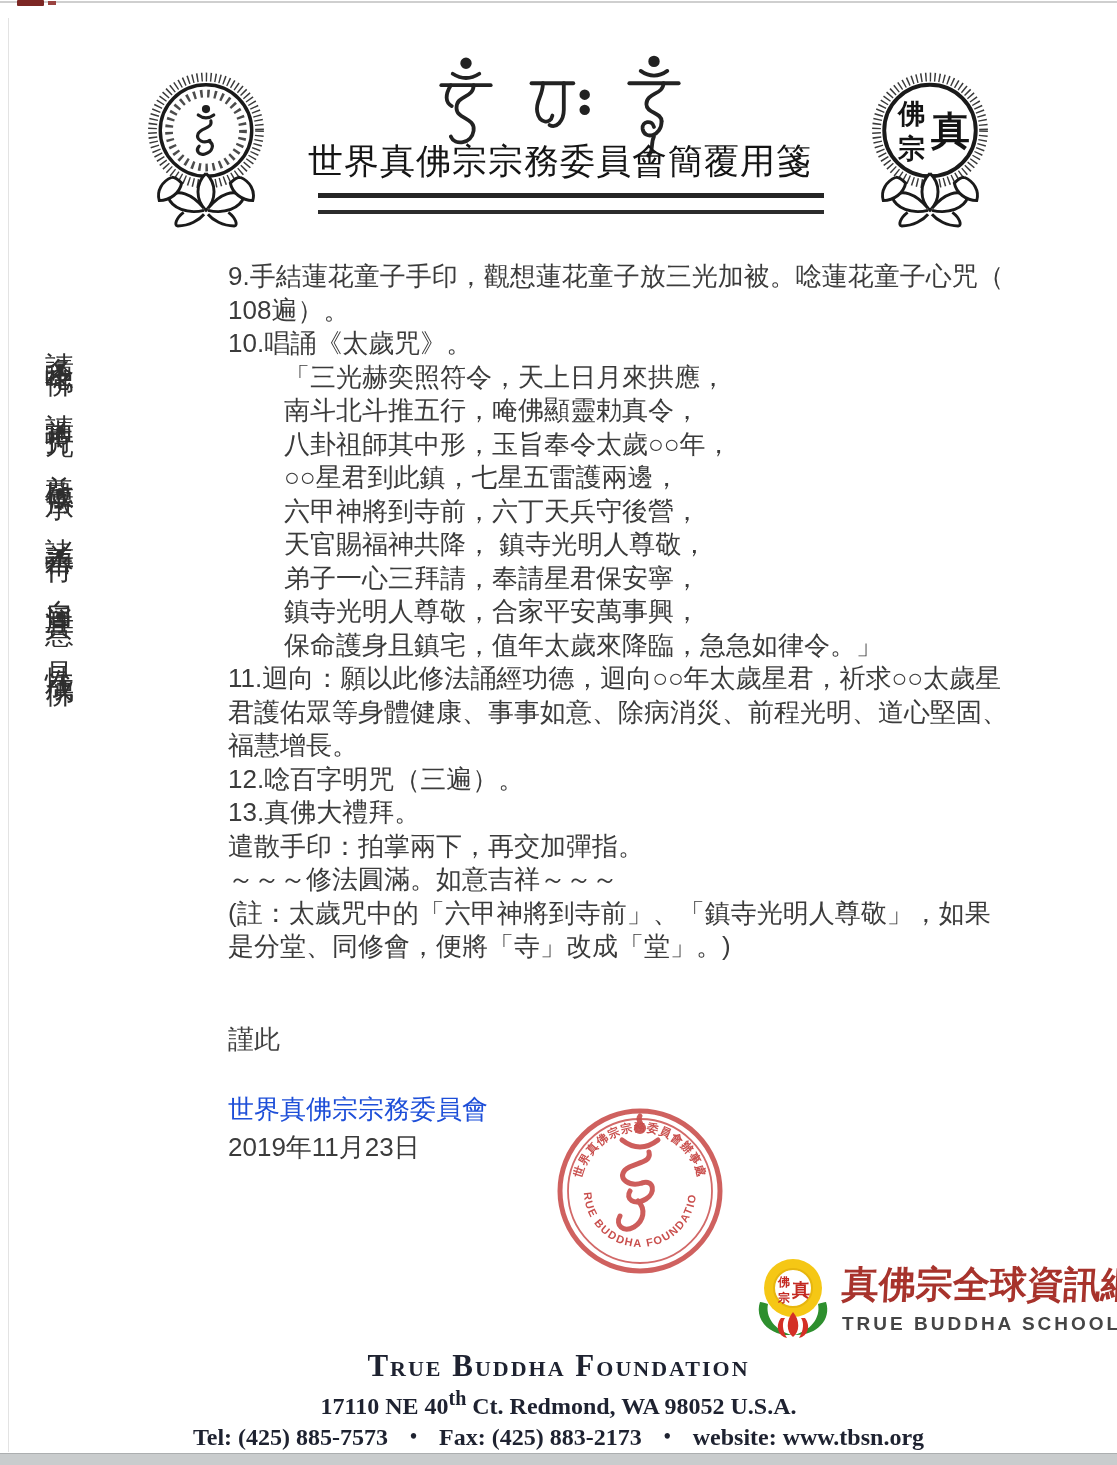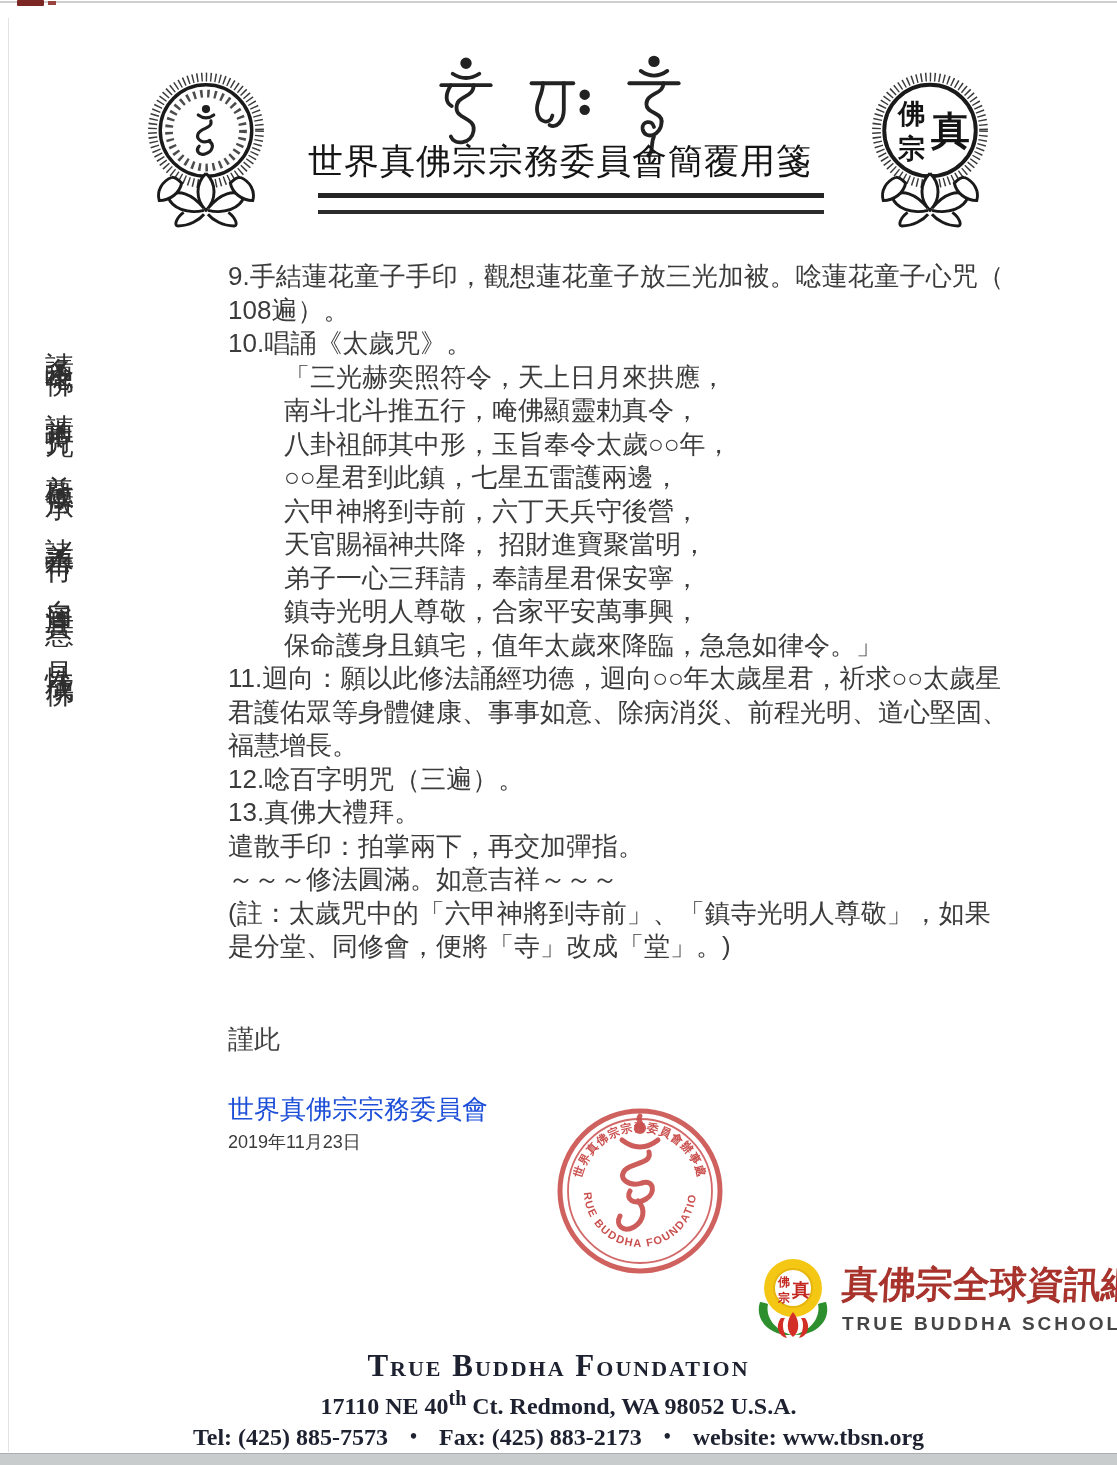--- a/index.html
+++ b/index.html
@@ -28,21 +28,21 @@
       writing-mode:vertical-rl;text-orientation:upright;
       font-size:29px;letter-spacing:6px;color:#2e2e2e;font-weight:500;}
 
   
   .body-text{position:absolute;left:228px;top:236px;width:778px;font-size:26px;
       line-height:33.5px;color:#3b3b3b;margin-top:24px;}
   .tline{white-space:nowrap;height:33.5px;}
   .tline.indent{padding-left:56px;}
   .closing{position:absolute;left:228px;top:1022px;font-size:26px;color:#404040;}
   .signature{position:absolute;left:228px;top:1092px;font-size:26px;color:#1d4ed8;}
-  .sign-date{position:absolute;left:228px;top:1130px;font-size:18px;color:#3b3b3b;}
+  .sign-date{position:absolute;left:228px;top:1130px;font-size:26px;color:#3b3b3b;}
 
   
   .seal{position:absolute;left:553px;top:1104px;width:174px;height:174px;opacity:.92;}
 
   
   .tbsn{position:absolute;left:748px;top:1252px;width:360px;height:100px;display:flex;align-items:flex-start;}
   .tbsn-emblem{width:90px;height:94px;flex:none;}
   .tbsn-texts{margin-left:4px;padding-top:8px;}
   .tbsn-cn{font-size:37px;font-weight:bold;color:#a7332c;letter-spacing:0px;white-space:nowrap;transform:skewX(-3deg);}
   .tbsn-en{font-size:19px;font-weight:bold;color:#454545;letter-spacing:3px;margin-top:3px;white-space:nowrap;}
@@ -149,21 +149,21 @@
 
   <div class="body-text">
       <div class="tline">9.手結蓮花童子手印，觀想蓮花童子放三光加被。唸蓮花童子心咒（</div>
       <div class="tline">108遍）。</div>
       <div class="tline">10.唱誦《太歲咒》。</div>
       <div class="tline indent">「三光赫奕照符令，天上日月來拱應，</div>
       <div class="tline indent">南斗北斗推五行，唵佛顯靈勅真令，</div>
       <div class="tline indent">八卦祖師其中形，玉旨奉令太歲○○年，</div>
       <div class="tline indent">○○星君到此鎮，七星五雷護兩邊，</div>
       <div class="tline indent">六甲神將到寺前，六丁天兵守後營，</div>
-      <div class="tline indent">天官賜福神共降， 招財進寶聚當明，</div>
+      <div class="tline indent">天官賜福神共降， 鎮寺光明人尊敬，</div>
       <div class="tline indent">弟子一心三拜請，奉請星君保安寧，</div>
       <div class="tline indent">鎮寺光明人尊敬，合家平安萬事興，</div>
       <div class="tline indent">保命護身且鎮宅，值年太歲來降臨，急急如律令。」</div>
       <div class="tline">11.迴向：願以此修法誦經功德，迴向○○年太歲星君，祈求○○太歲星</div>
       <div class="tline">君護佑眾等身體健康、事事如意、除病消災、前程光明、道心堅固、</div>
       <div class="tline">福慧增長。</div>
       <div class="tline">12.唸百字明咒（三遍）。</div>
       <div class="tline">13.真佛大禮拜。</div>
       <div class="tline">遣散手印：拍掌兩下，再交加彈指。</div>
       <div class="tline">～～～修法圓滿。如意吉祥～～～</div>

